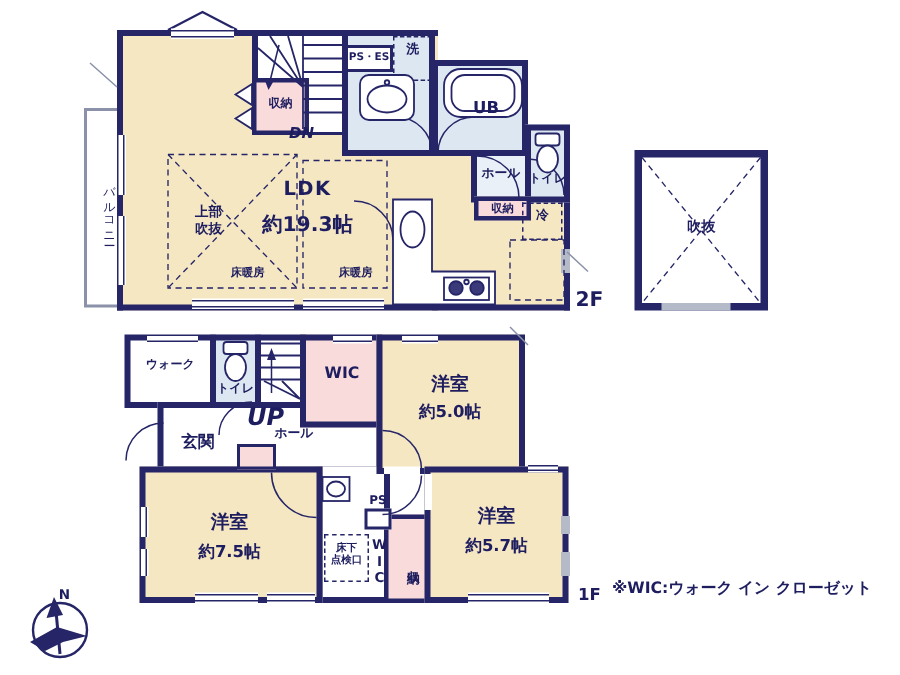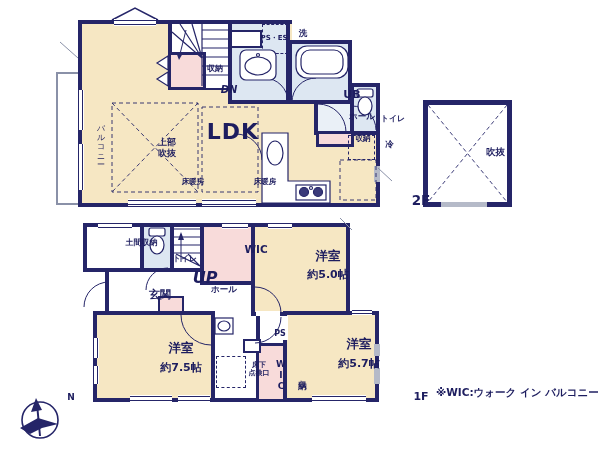--- a/index.html
+++ b/index.html
@@ -14,21 +14,21 @@
   .wet{background:var(--wet-blue);}
   .hallc{background:var(--hall-blue);}
   .pink{background:var(--closet-pink);}
   .white{background:#ffffff;}
   .nbr{border-right:none;}
   .nbl{border-left:none;border-top:none;}
   .ntop{border-top:none;}
   .thin{border-width:2px;}
   .b3{border-width:3px;}
   .lbl{position:absolute;color:var(--text-navy);font-weight:bold;text-align:center;
-       line-height:1.2;white-space:nowrap;margin-left:28px;}
+       line-height:1.2;white-space:nowrap;}
   .ml{white-space:pre-line;}
   .vt{writing-mode:vertical-rl;text-orientation:upright;letter-spacing:1px;white-space:normal;}
   .it{font-style:italic;}
   .dashbox{position:absolute;box-sizing:border-box;border:1px dashed var(--wall-navy);}
   .wm{position:absolute;color:var(--watermark-gray);font-weight:bold;letter-spacing:2px;}
   svg.ovl{position:absolute;left:0;top:0;pointer-events:none;}
 </style>
 </head>
 <body>
 
@@ -197,52 +197,53 @@
       <g stroke-width="1.6">
         <circle cx="40" cy="420" r="18"></circle>
         <path d="M40 436 L37 404" stroke-width="2"></path>
         <path d="M36 398 L31 412 L42 410 Z" fill="var(--wall-navy)" stroke="none"></path>
         <path d="M20 428 L38 418 L58 424 L42 428 L30 434 Z" fill="var(--wall-navy)" stroke="none"></path>
       </g>
     </g>
   </svg>
 
   <div class="lbl vt" style="left:61px;top:95px;width:16px;height:90px;font-size:8px;font-weight:normal;">バルコニー</div>
-  <div class="lbl" style="left:160px;top:119px;width:90px;font-size:22px;letter-spacing:1px;">LDK</div>
+  <div class="lbl" style="left:160px;top:119px;width:90px;font-size:13px;letter-spacing:1px;">LDK</div>
+  <div class="lbl" style="left:152px;top:142px;width:106px;font-size:13.5px;">約19.3帖</div>
   <div class="lbl ml" style="left:122px;top:137px;width:34px;font-size:9px;">上部
 吹抜</div>
   <div class="lbl" style="left:150px;top:177px;width:30px;font-size:7.5px;">床暖房</div>
   <div class="lbl" style="left:222px;top:177px;width:30px;font-size:7.5px;">床暖房</div>
   <div class="lbl" style="left:172px;top:64px;width:30px;font-size:8px;">収納</div>
   <div class="lbl it" style="left:188px;top:84px;width:26px;font-size:10px;">DN</div>
   <div class="lbl" style="left:229px;top:34px;width:34px;font-size:7px;">PS・ES</div>
   <div class="lbl" style="left:265px;top:28px;width:20px;font-size:8.5px;">洗</div>
-  <div class="lbl" style="left:302px;top:88px;width:44px;font-size:11px;">UB</div>
+  <div class="lbl" style="left:302px;top:65px;width:44px;font-size:11px;">UB</div>
   <div class="lbl" style="left:313px;top:111px;width:42px;font-size:8.5px;">ホール</div>
   <div class="lbl" style="left:351px;top:114px;width:28px;font-size:8px;">トイレ</div>
   <div class="lbl" style="left:318px;top:134px;width:34px;font-size:7.5px;">収納</div>
   <div class="lbl" style="left:348px;top:139px;width:27px;font-size:8.5px;">冷</div>
   <div class="lbl" style="left:380px;top:192px;width:26px;font-size:13.5px;">2F</div>
   <div class="lbl" style="left:444px;top:146px;width:47px;font-size:9.5px;">吹抜</div>
 
-  <div class="lbl" style="left:86px;top:238px;width:55px;font-size:8px;">土間収納</div>
+  <div class="lbl" style="left:86px;top:238px;width:55px;font-size:8px;">ウォーク</div>
   <div class="lbl" style="left:141px;top:254px;width:32px;font-size:8px;">トイレ</div>
   <div class="lbl it" style="left:162px;top:268px;width:30px;font-size:16px;">UP</div>
   <div class="lbl" style="left:204px;top:243px;width:48px;font-size:10.5px;">WIC</div>
   <div class="lbl" style="left:274px;top:248px;width:52px;font-size:12.5px;">洋室</div>
   <div class="lbl" style="left:266px;top:268px;width:68px;font-size:11px;">約5.0帖</div>
   <div class="lbl" style="left:112px;top:288px;width:40px;font-size:11px;">玄関</div>
   <div class="lbl" style="left:174px;top:284px;width:44px;font-size:8.5px;">ホール</div>
   <div class="lbl" style="left:127px;top:340px;width:52px;font-size:12.5px;">洋室</div>
   <div class="lbl" style="left:119px;top:361px;width:68px;font-size:11px;">約7.5帖</div>
   <div class="lbl ml" style="left:217px;top:361px;width:28px;font-size:7px;">床下
 点検口</div>
   <div class="lbl vt" style="left:244px;top:356px;width:14px;height:38px;font-size:9px;">WIC</div>
   <div class="lbl" style="left:241px;top:329px;width:22px;font-size:8px;">PS</div>
   <div class="lbl vt" style="left:265px;top:356px;width:15px;height:36px;font-size:8.5px;">収納</div>
   <div class="lbl" style="left:305px;top:336px;width:52px;font-size:12.5px;">洋室</div>
   <div class="lbl" style="left:297px;top:357px;width:68px;font-size:11px;">約5.7帖</div>
   <div class="lbl" style="left:380px;top:390px;width:26px;font-size:11px;">1F</div>
 
-  <div class="lbl" style="left:408px;top:386px;width:186px;font-size:10.5px;text-align:left;">※WIC:ウォーク イン バルコニー</div>
+  <div class="lbl" style="left:408px;top:386px;width:186px;font-size:10.5px;text-align:left;">※WIC:ウォーク イン クローゼット</div>
   <div class="lbl" style="left:36px;top:392px;width:14px;font-size:9px;">N</div>
 
 </div>
 
 </body></html>

